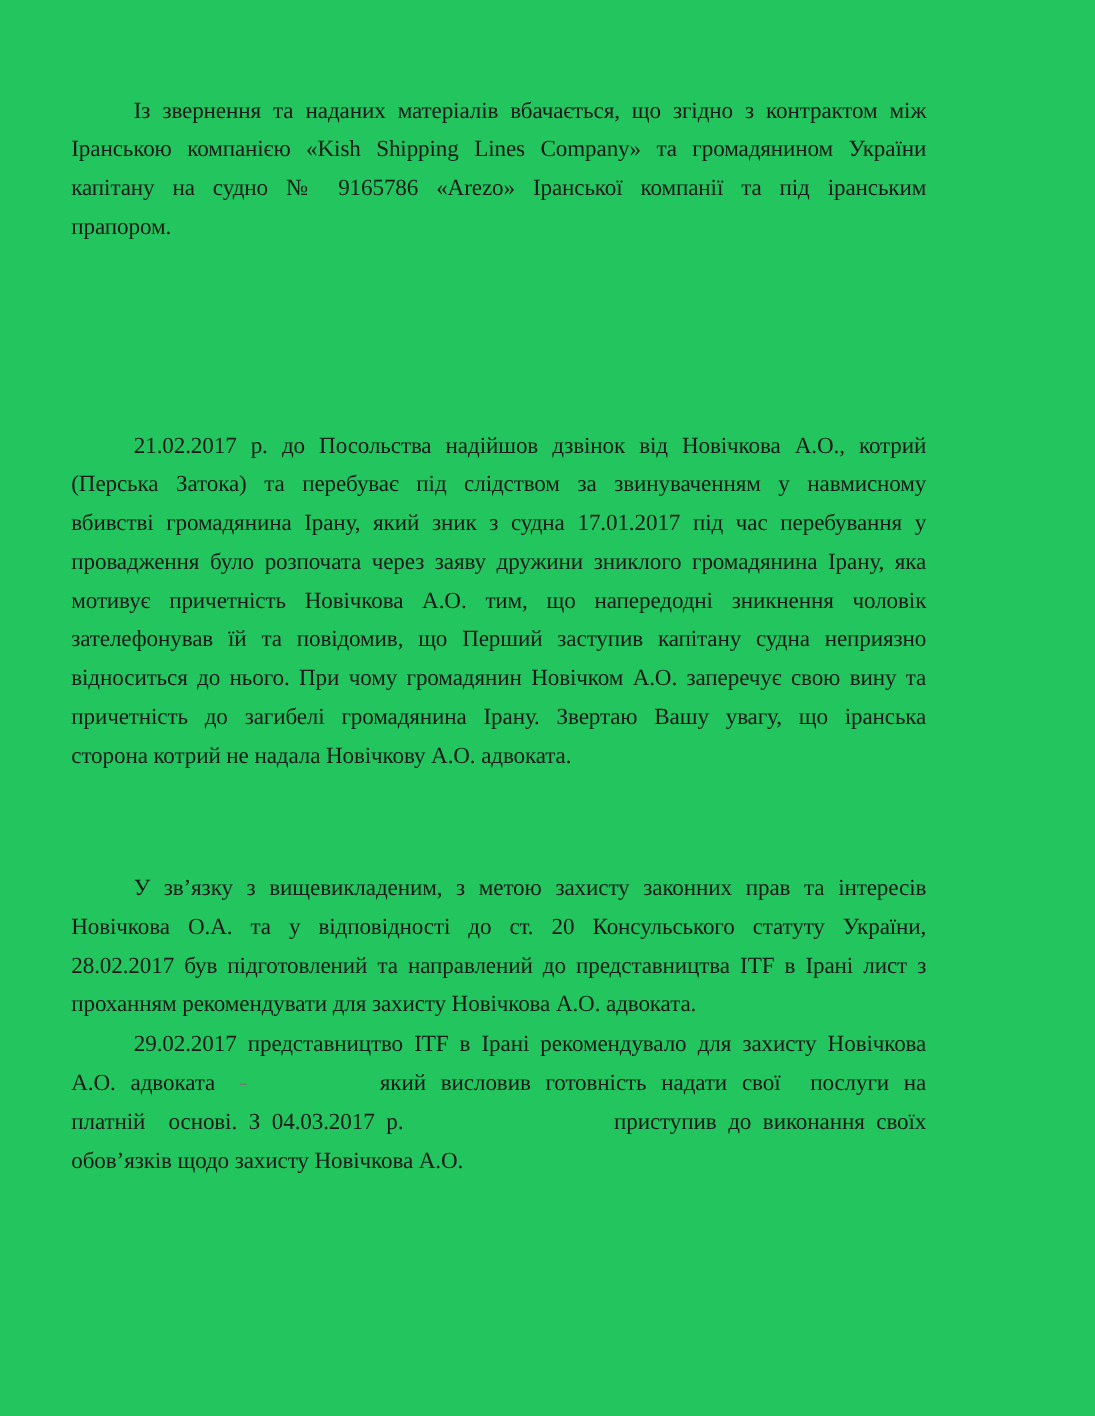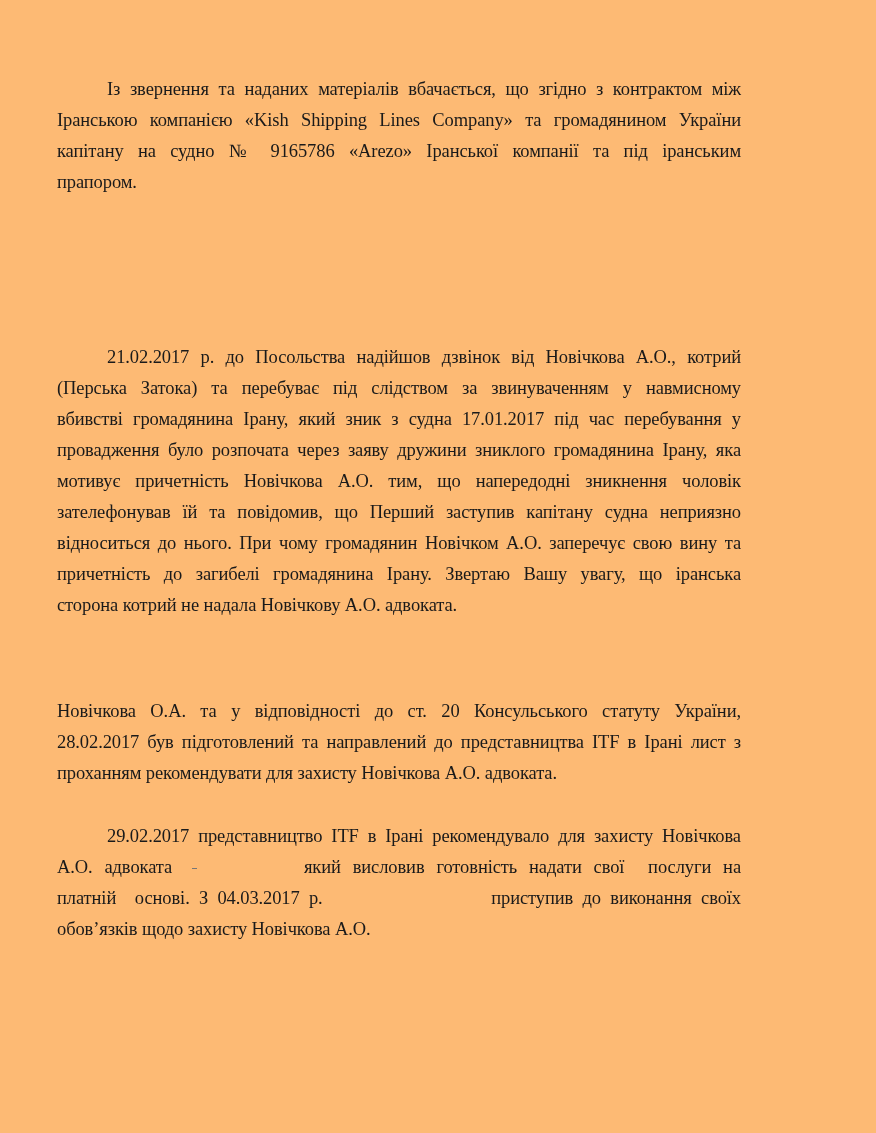--- a/index.html
+++ b/index.html
@@ -13,21 +13,21 @@
       position: relative;
       overflow: hidden;
       font-family: "Liberation Serif", "DejaVu Serif", serif;
       color: #1a1a1a;
     }
     .page {
       position: absolute;
       left: 0; top: 0;
       width: 876px;
       height: 1133px;
-      background: #fdba74;
+      background: #22c55e;
     }
     .para {
       position: absolute;
       left: 57px;
       width: 684px;
     }
     .line {
       display: block;
       height: 31px;
       line-height: 31px;
@@ -83,20 +83,21 @@
     <span class="line">вбивстві громадянина Ірану, який зник з судна 17.01.2017 під час перебування у</span>
     <span class="line">провадження було розпочата через заяву дружини зниклого громадянина Ірану, яка</span>
     <span class="line">мотивує причетність Новічкова А.О. тим, що напередодні зникнення чоловік</span>
     <span class="line">зателефонував їй та повідомив, що Перший заступив капітану судна неприязно</span>
     <span class="line">відноситься до нього. При чому громадянин Новічком А.О. заперечує свою вину та</span>
     <span class="line">причетність до загибелі громадянина Ірану. Звертаю Вашу увагу, що іранська</span>
     <span class="line last">сторона котрий не надала Новічкову А.О. адвоката.</span>
   </div>
 
   <div class="para" id="p4">
+    <span class="line first">У зв’язку з вищевикладеним, з метою захисту законних прав та інтересів</span>
     <span class="line">Новічкова О.А. та у відповідності до ст. 20 Консульського статуту України,</span>
     <span class="line">28.02.2017 був підготовлений та направлений до представництва ITF в Ірані лист з</span>
     <span class="line last">проханням рекомендувати для захисту Новічкова А.О. адвоката.</span>
   </div>
 
   <div class="para" id="p5">
     <span class="line first">29.02.2017 представництво ITF в Ірані рекомендувало для захисту Новічкова</span>
     <span class="line">
       <span class="seg">А.О. адвоката</span>
       <span class="gap name1"><span class="redact-mark"></span></span>

